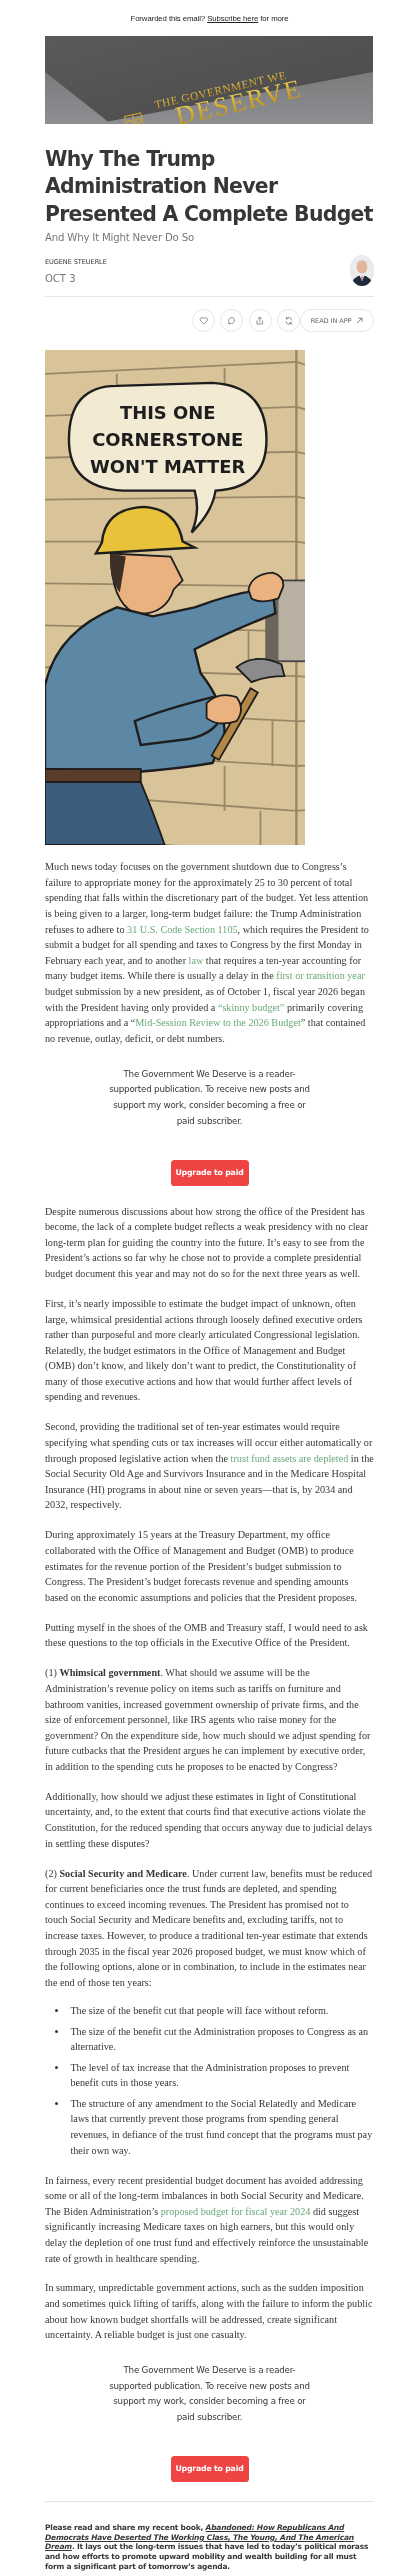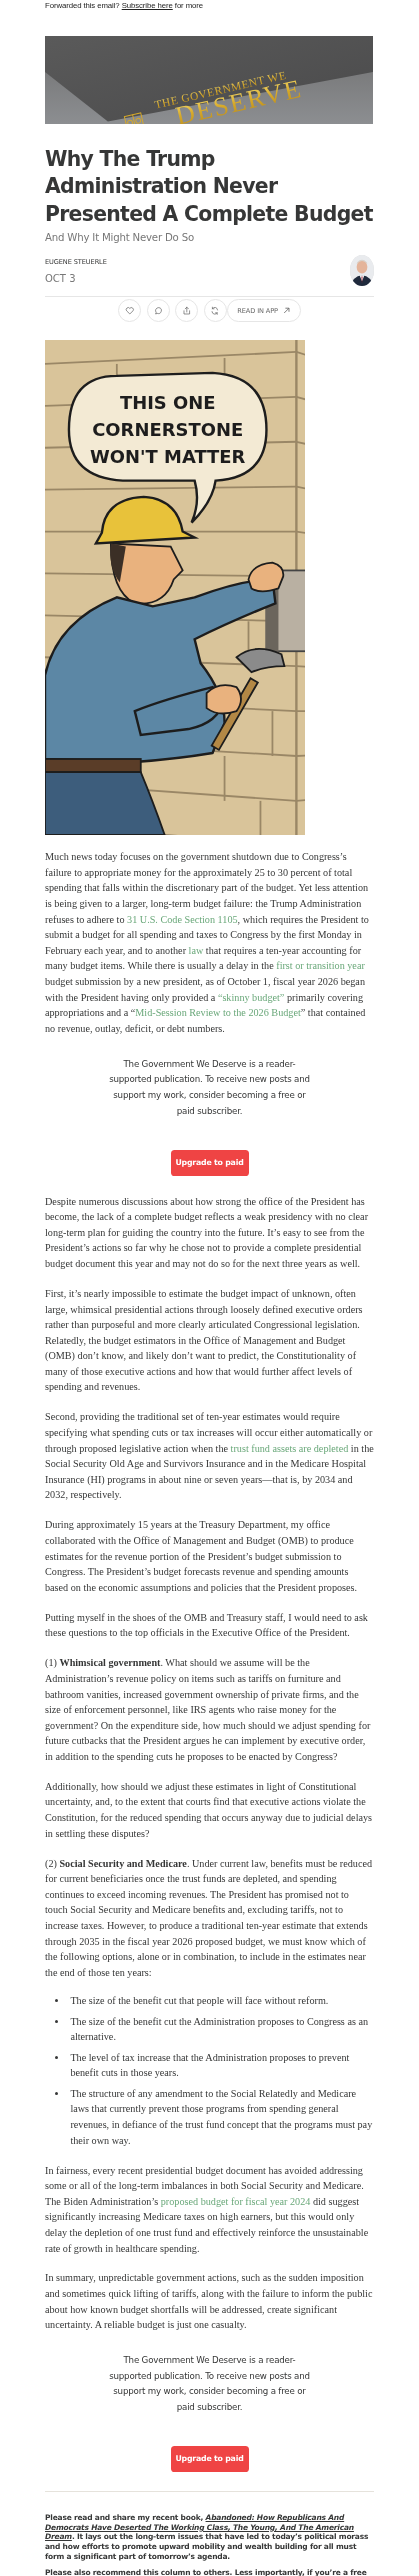--- a/index.html
+++ b/index.html
@@ -1,35 +1,35 @@
 <!DOCTYPE html>
 <html style="font-size:9.6px"><head>
 <meta charset="utf-8">
 <style>
   * { box-sizing: border-box; margin: 0; padding: 0; }
   html, body { background: #ffffff; }
   body { width: 419px; min-height: 2576px; font-family: "Liberation Serif", serif; color: #363737; }
   .wrap { width: 329px; margin: 0 auto; position: relative; }
   a { color: inherit; }
 
-  .fwd { font-family: "Liberation Sans", sans-serif; font-size: 7.8px; color: #222; text-align: left; padding-top: 1px; height: 36px; letter-spacing: -0.1px; }
+  .fwd { font-family: "Liberation Sans", sans-serif; font-size: 7.8px; color: #222; text-align: center; padding-top: 14px; height: 36px; letter-spacing: -0.1px; }
   .fwd .link { text-decoration: underline; color: #222; cursor: pointer; }
 
   .banner { width: 328px; height: 88px; display: block; overflow: hidden; position: relative; }
 
   .title { font-family: "DejaVu Sans", sans-serif; font-weight: bold; font-size: 20.4px; line-height: 27.5px; color: #363737; margin-top: 21.6px; letter-spacing: -0.7px; }
   .subtitle { font-family: "DejaVu Sans", sans-serif; font-weight: normal; font-size: 10.2px; color: #777; margin-top: 3.6px; letter-spacing: -0.2px; }
 
   .byline { display: flex; justify-content: space-between; align-items: center; margin-top: 10.8px; height: 35px; }
   .author { font-family: "DejaVu Sans", sans-serif; font-size: 6.6px; color: #363737; letter-spacing: -0.1px; }
   .date { font-family: "DejaVu Sans", sans-serif; font-size: 10px; color: #777; margin-top: 7.2px; }
   .avatar { width: 24px; height: 31px; border-radius: 50%; overflow: hidden; background: #ddd; }
 
   .divider { height: 0.6px; background: #e6e6e6; margin-top: 7.2px; }
-  .actions { display: flex; justify-content: center; align-items: center; margin-top: 3px; height: 23px; }
+  .actions { display: flex; justify-content: flex-end; align-items: center; margin-top: 13px; height: 23px; }
   .icon-row { display: flex; gap: 5.4px; }
   .circle-btn { width: 23px; height: 23px; border: 0.6px solid #e6e6e6; border-radius: 50%; display: flex; align-items: center; justify-content: center; cursor: pointer; background: #fff; }
   .circle-btn svg { width: 9.6px; height: 9.6px; }
   .read-app { height: 23px; border: 0.6px solid #e6e6e6; border-radius: 11.4px; padding: 0 9.6px; display: flex; align-items: center; gap: 4.8px; font-family: "DejaVu Sans", sans-serif; font-size: 6.6px; color: #666; cursor: pointer; letter-spacing: -0.1px; }
 
   .illustration { margin-top: 18px; width: 260px; height: 495px; overflow: hidden; position: relative; }
 
   .body-text p { font-size: 10.2px; line-height: 15.6px; color: #363737; margin-top: 14.4px; }
   .body-text p.first { margin-top: 14px; }
   .green-link { color: #6aa87a; text-decoration: none; cursor: pointer; }

